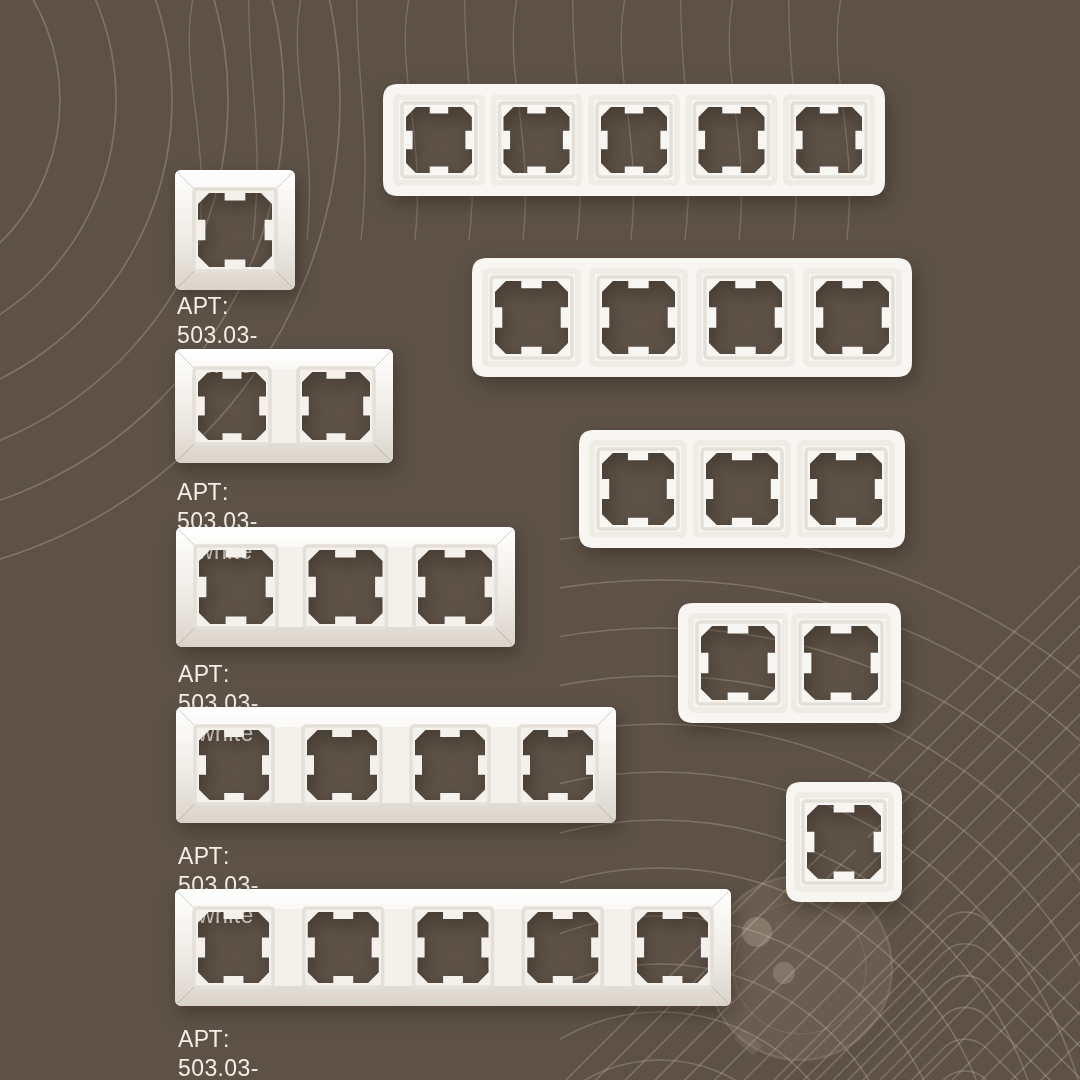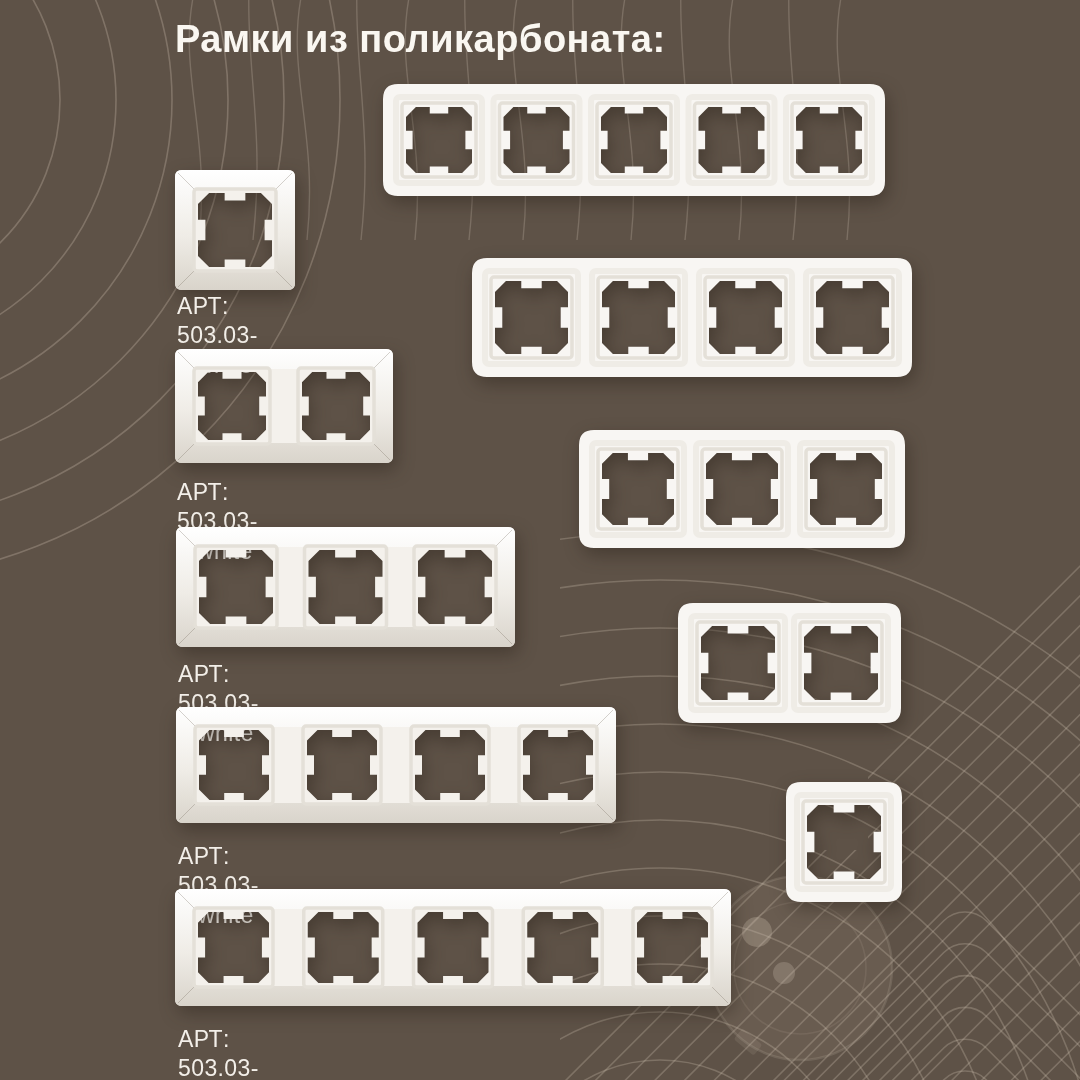--- a/index.html
+++ b/index.html
@@ -105,21 +105,20 @@
   <svg width="0" height="0" style="position:absolute">
     <defs>
       <linearGradient id="bevelGrad" x1="0" y1="0" x2="0" y2="1">
         <stop offset="0" stop-color="#ffffff"></stop>
         <stop offset="0.55" stop-color="#efece6"></stop>
         <stop offset="1" stop-color="#d9d4cb"></stop>
       </linearGradient>
     </defs>
   </svg>
 
-  <h1 class="title" style="color: rgb(250, 247, 241);">Рамки из поликарбоната:</h1>
 
   <div id="products">
       <div class="product">
         <svg width="120" height="120" viewBox="0 0 120 120" class="frame-svg" style="left: 175px; top: 170px;">
           <path d="M7 0 H113 Q120 0 120 7 V113 Q120 120 113 120 H7 Q0 120 0 113 V7 Q0 0 7 0 Z M34.1 23 L49.64 23 L49.64 30.4 L70.36 30.4 L70.36 23 L85.9 23 L97 34.1 L97 49.64 L89.6 49.64 L89.6 70.36 L97 70.36 L97 85.9 L85.9 97 L70.36 97 L70.36 89.6 L49.64 89.6 L49.64 97 L34.1 97 L23 85.9 L23 70.36 L30.4 70.36 L30.4 49.64 L23 49.64 L23 34.1 Z " fill-rule="evenodd" fill="#f4f1ec"></path>
           <path d="M7 0 H113 Q120 0 120 7 V113 Q120 120 113 120 H7 Q0 120 0 113 V7 Q0 0 7 0 Z M24 20 H96 Q100 20 100 24 V96 Q100 100 96 100 H24 Q20 100 20 96 V24 Q20 20 24 20 Z " fill-rule="evenodd" fill="url(#bevelGrad)"></path>
           <line x1="3" y1="3" x2="21" y2="21" stroke="rgba(104,94,80,0.28)" stroke-width="1"></line>
           <line x1="117" y1="3" x2="99" y2="21" stroke="rgba(104,94,80,0.28)" stroke-width="1"></line>
           <line x1="3" y1="117" x2="21" y2="99" stroke="rgba(104,94,80,0.28)" stroke-width="1"></line>
           <line x1="117" y1="117" x2="99" y2="99" stroke="rgba(104,94,80,0.28)" stroke-width="1"></line>

